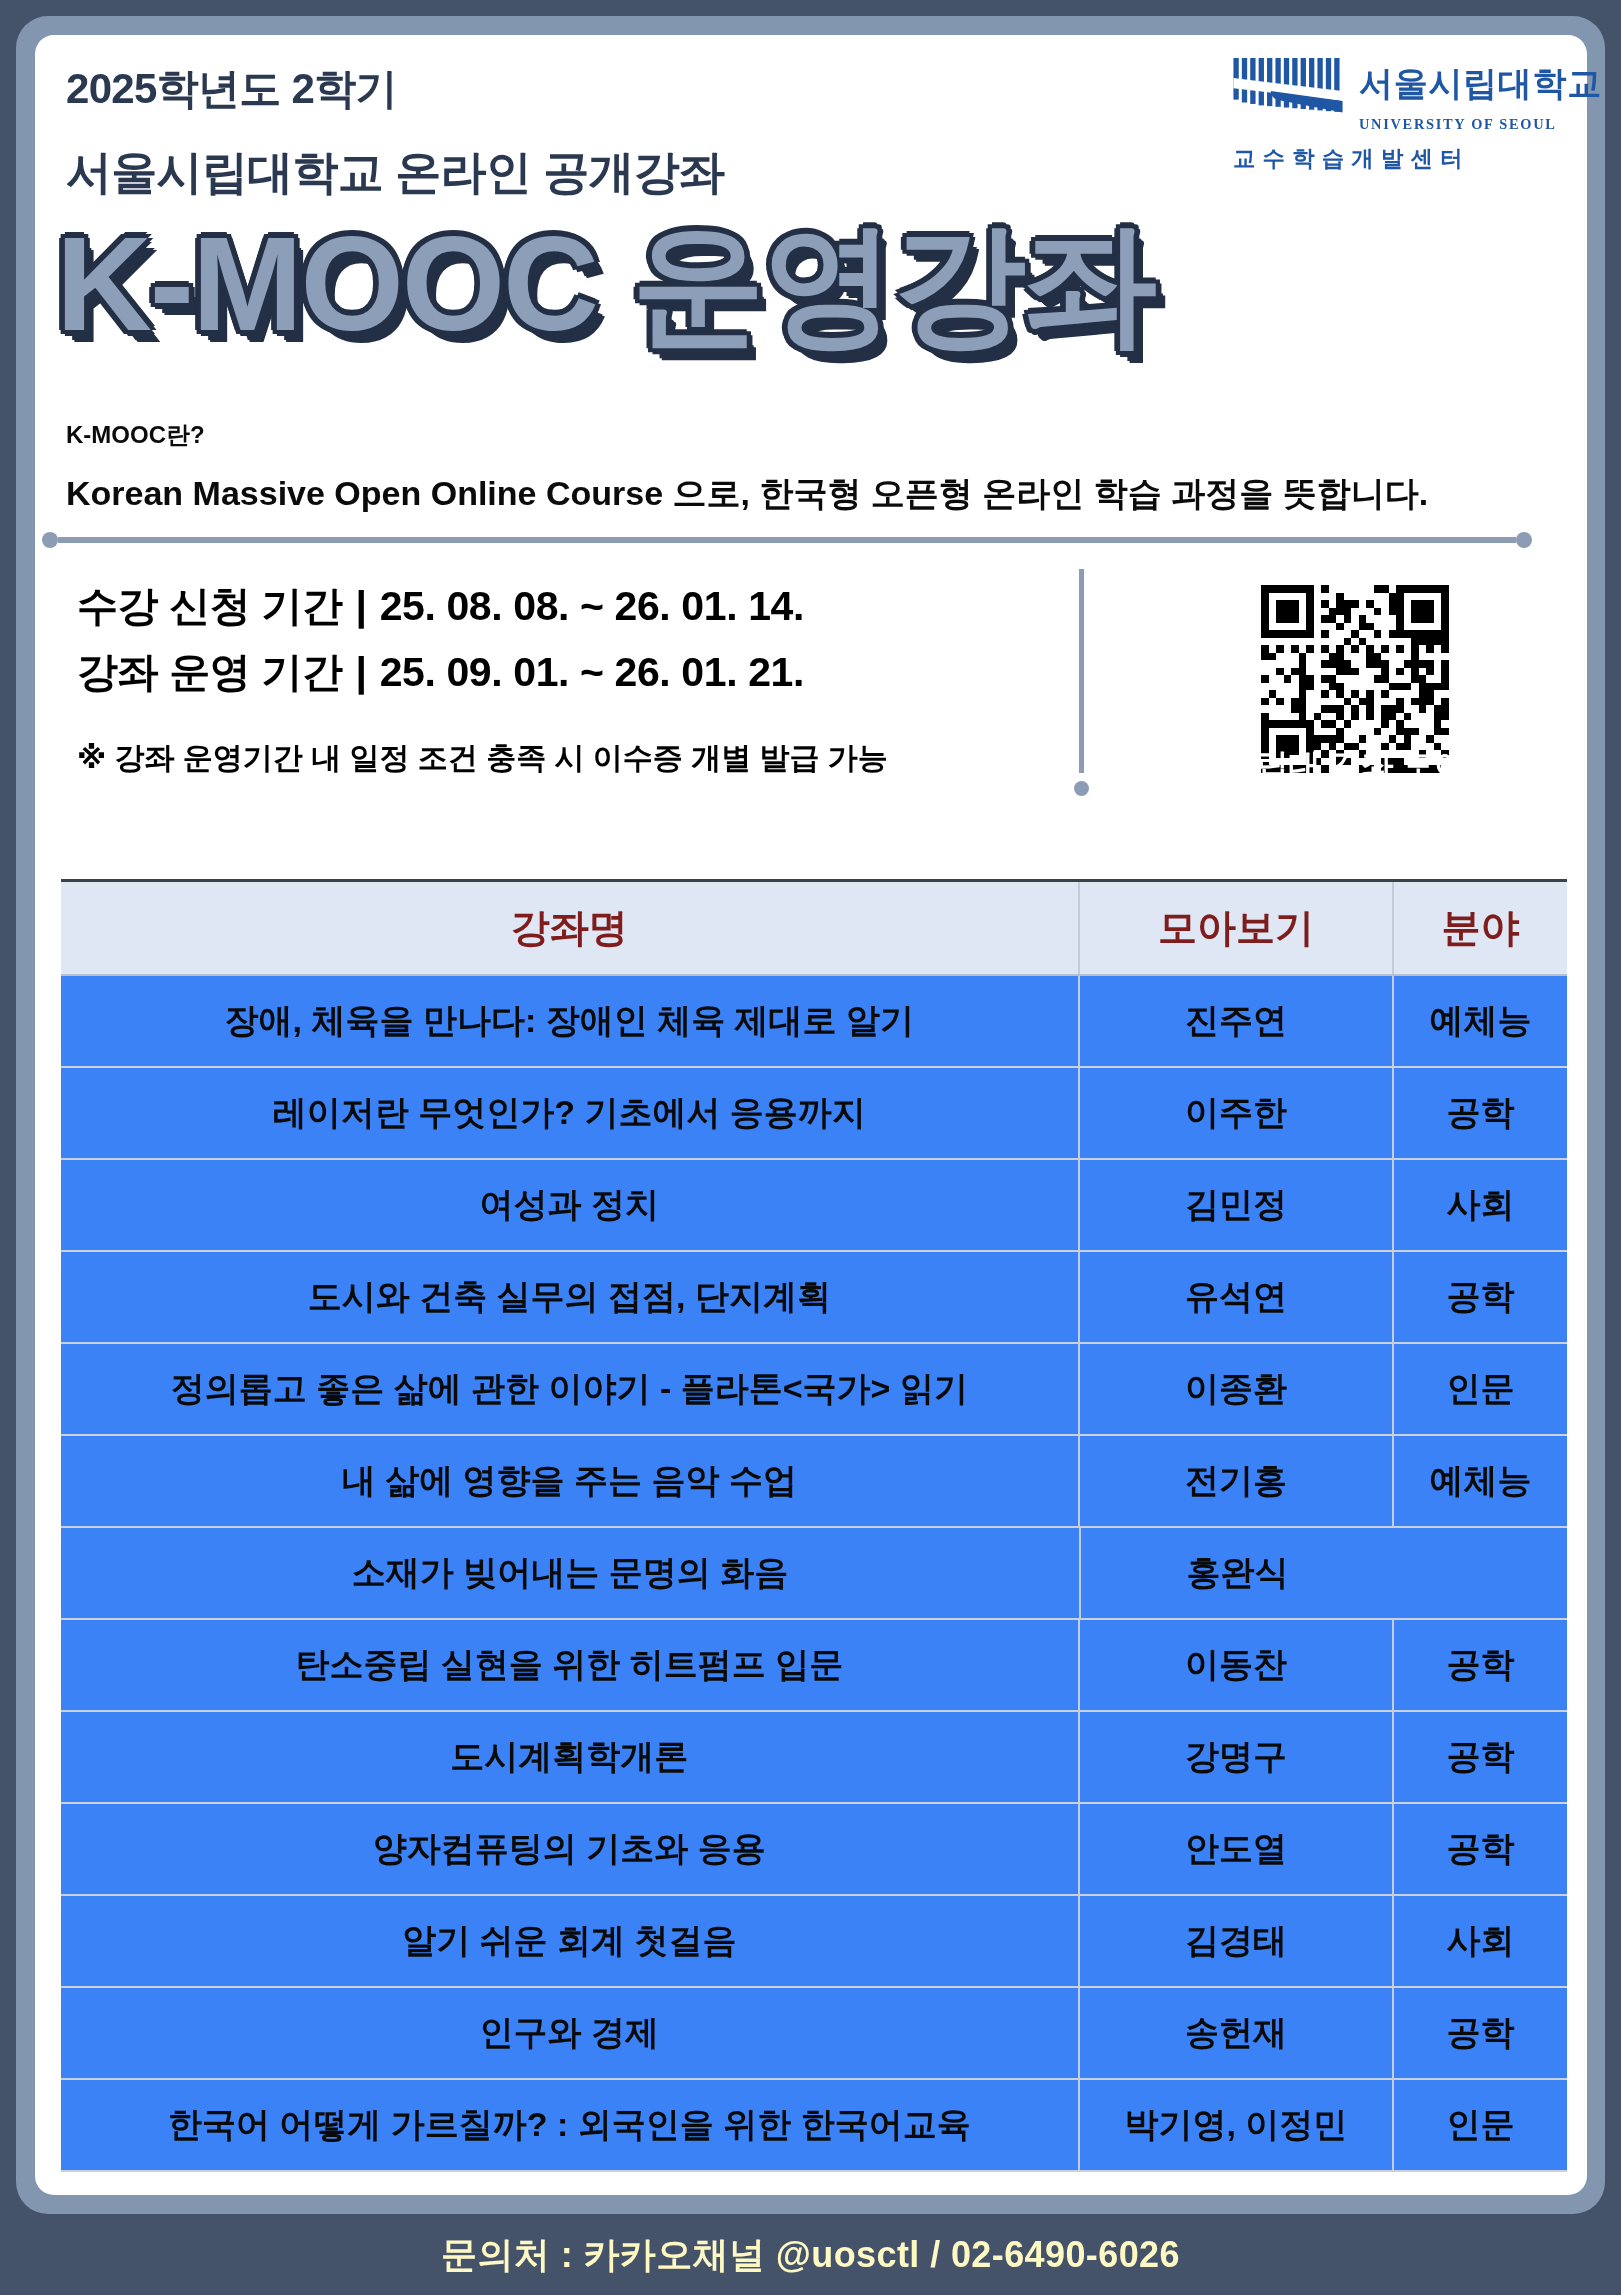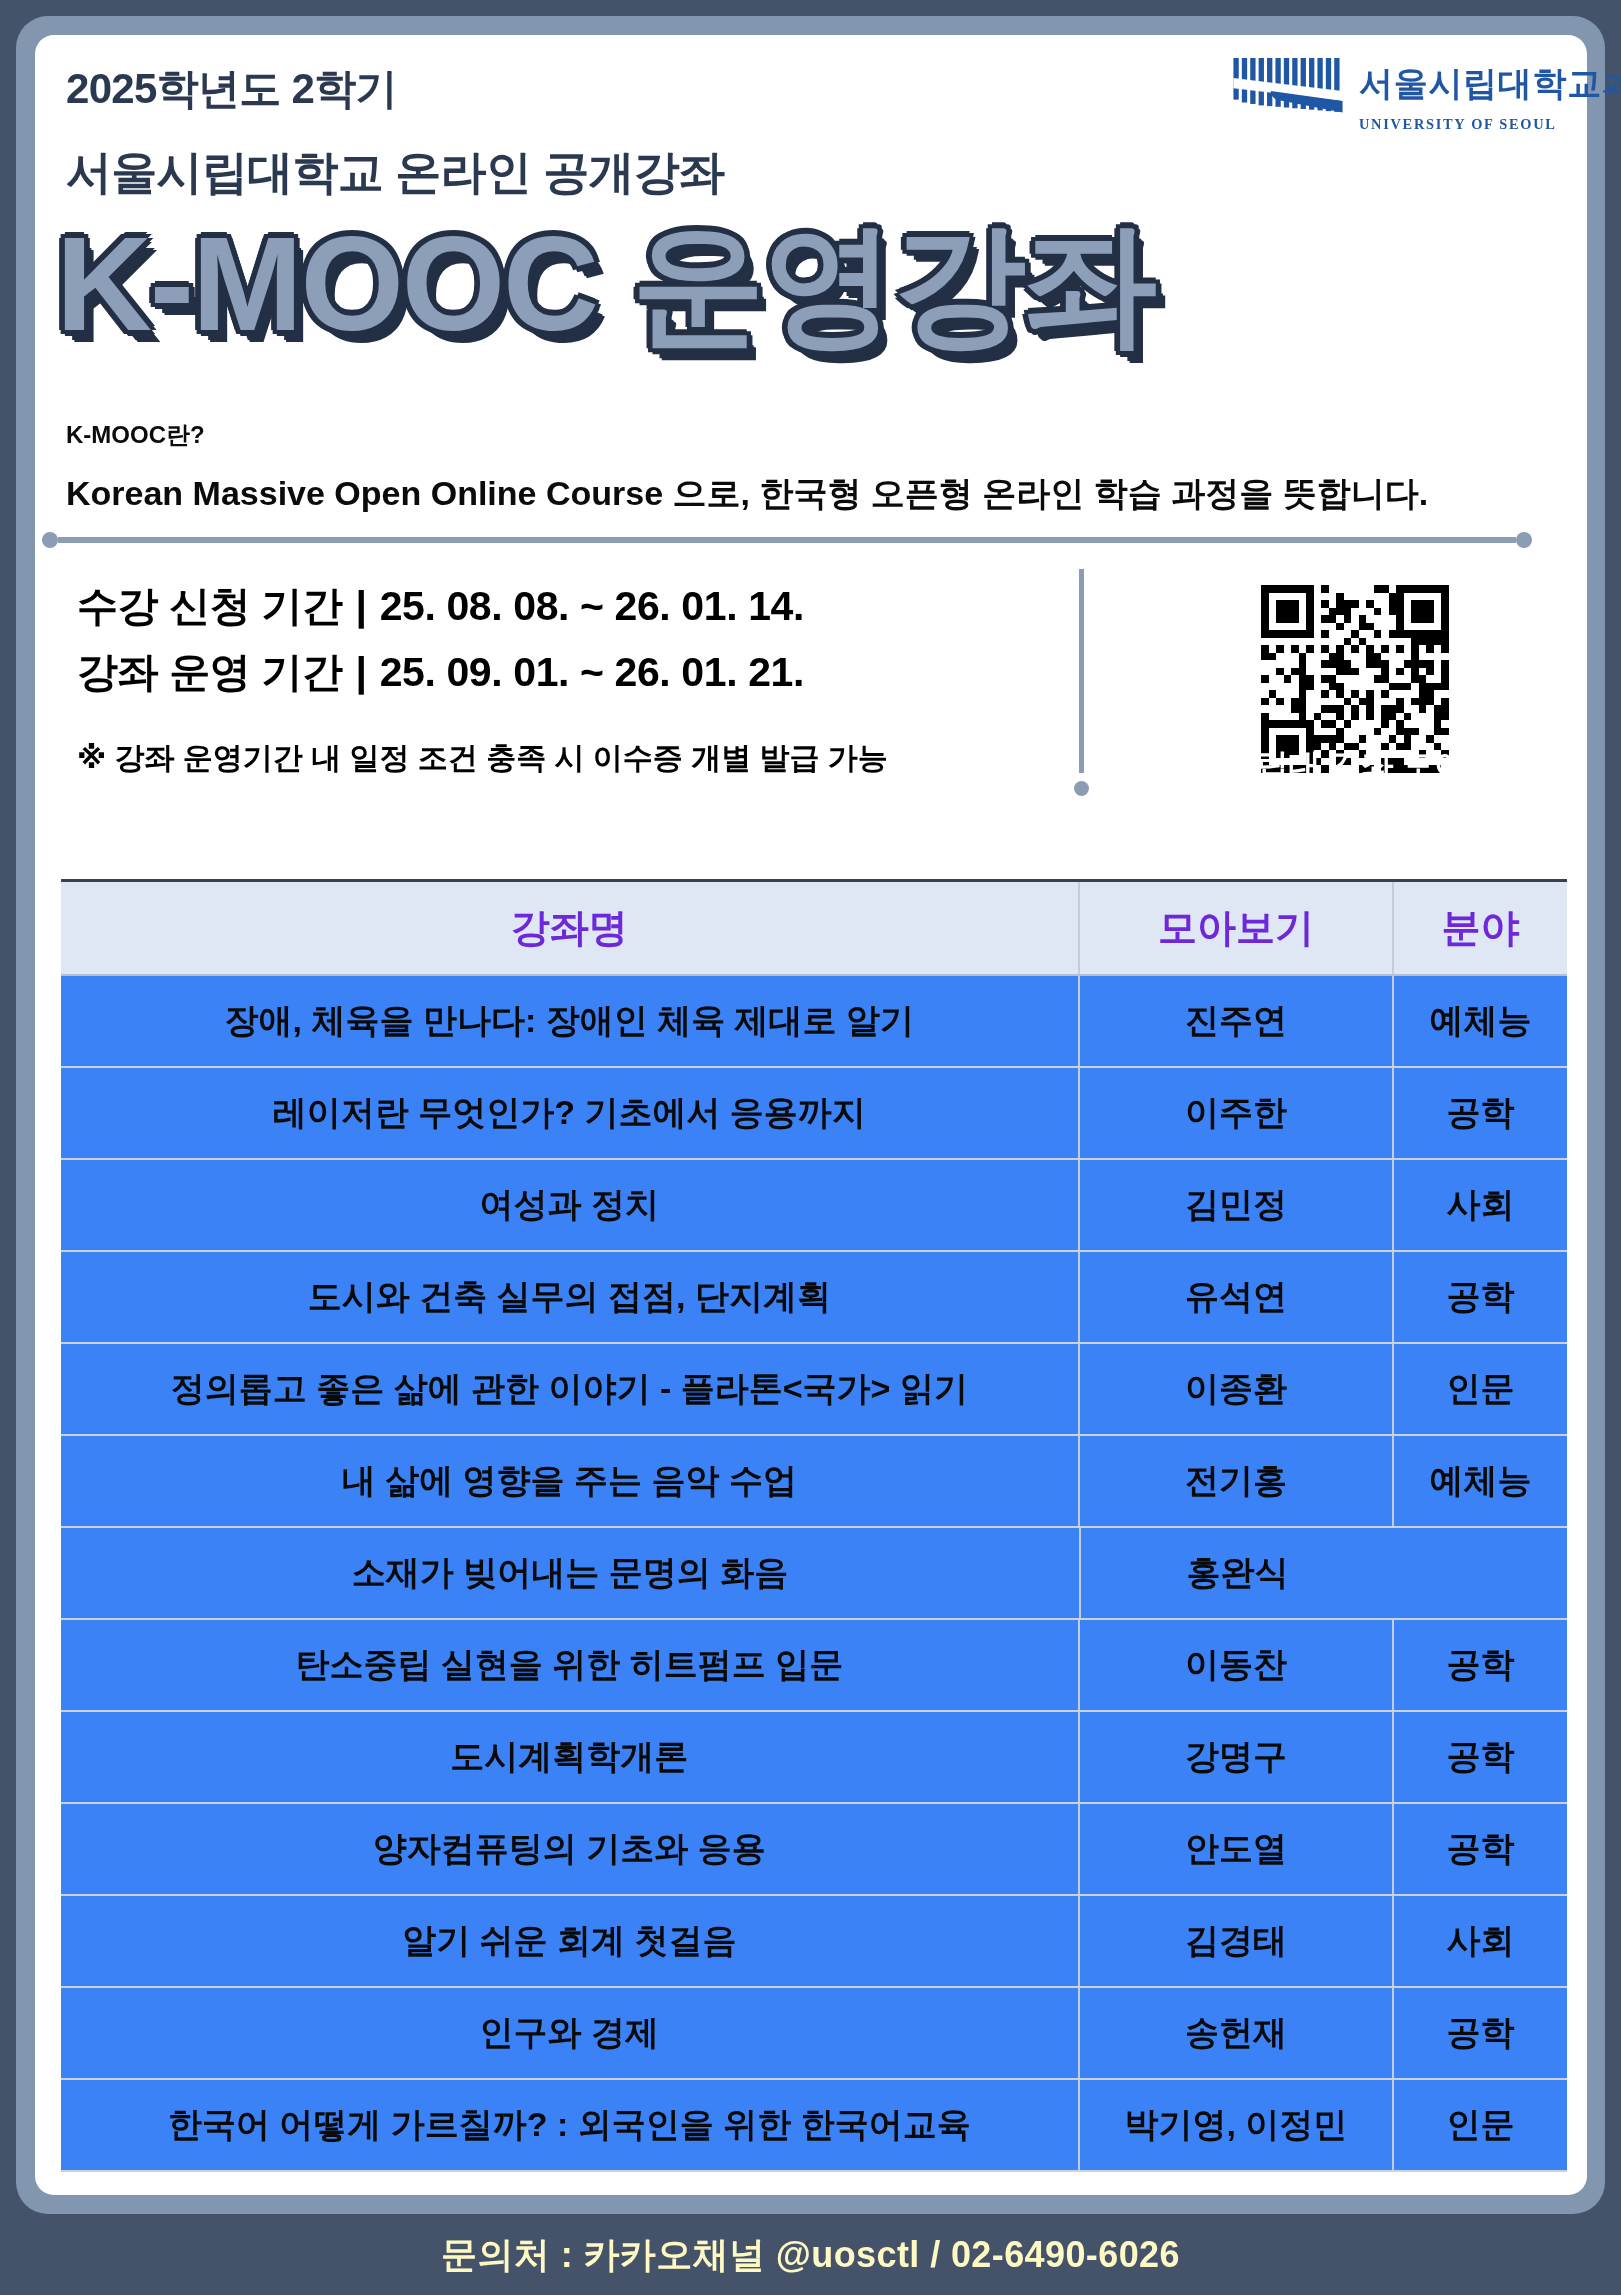--- a/index.html
+++ b/index.html
@@ -21,21 +21,21 @@
   .semester{
     position:absolute;left:66px;top:61px;
     font-size:42px;font-weight:800;color:#2A3850;letter-spacing:-0.7px;
   }
   .subtitle{
     position:absolute;left:66px;top:142px;
     font-size:46px;font-weight:800;color:#2A3850;letter-spacing:-0.7px;
   }
   .logo{
     position:absolute;left:1233px;top:58px;width:331px;
-    display:flex;flex-direction:row;
+    display:flex;flex-direction:column;
   }
   .logo-row{display:flex;align-items:flex-start;gap:16px;}
   .logo-mark{flex:0 0 auto;}
   .logo-text{display:flex;flex-direction:column;padding-top:2.9px;}
   .logo-ko{font-size:34px;font-weight:800;color:#1F57A5;letter-spacing:0.7px;white-space:nowrap;}
   .logo-en{font-size:14.4px;font-weight:700;color:#1F57A5;letter-spacing:1.7px;margin-top:9px;white-space:nowrap;font-family:Liberation Serif, serif;}
   .logo-center{
     margin-top:10px;width:100%;
     font-size:22.4px;font-weight:700;color:#1F57A5;
     text-align:justify;text-align-last:justify;white-space:nowrap;letter-spacing:7.2px;
@@ -87,21 +87,21 @@
   .ctable{
     position:absolute;left:61px;top:879px;width:1506px;
     border-top:3.6px solid #3A4149;
   }
   .thead{display:flex;height:92px;background:#DEE7F3;border-bottom:2.9px solid #B7C0CD;}
   .trow{display:flex;height:90px;border-bottom:2.2px solid #CBD1DB;background:#3b82f6;}
   .cell{display:flex;align-items:center;justify-content:center;white-space:nowrap;}
   .c1{width:1018px;}
   .c2{width:313px;border-left:2.2px solid #C3CCDA;}
   .c3{width:173px;border-left:2.2px solid #C3CCDA;}
-  .thead .cell{font-size:39px;font-weight:800;color:#6d28d9;}
+  .thead .cell{font-size:39px;font-weight:800;color:#7f1d1d;}
   .trow .cell{font-size:34px;font-weight:700;color:#0A0A0A;}
   
   .footer-bar{
     position:absolute;left:0;top:2214px;width:1621px;height:82px;
     display:flex;align-items:center;justify-content:center;
   }
   .footer-text{font-size:36px;font-weight:700;color:#fef9c3;letter-spacing:0.4px;}
 </style>
 </head>
 <body>

